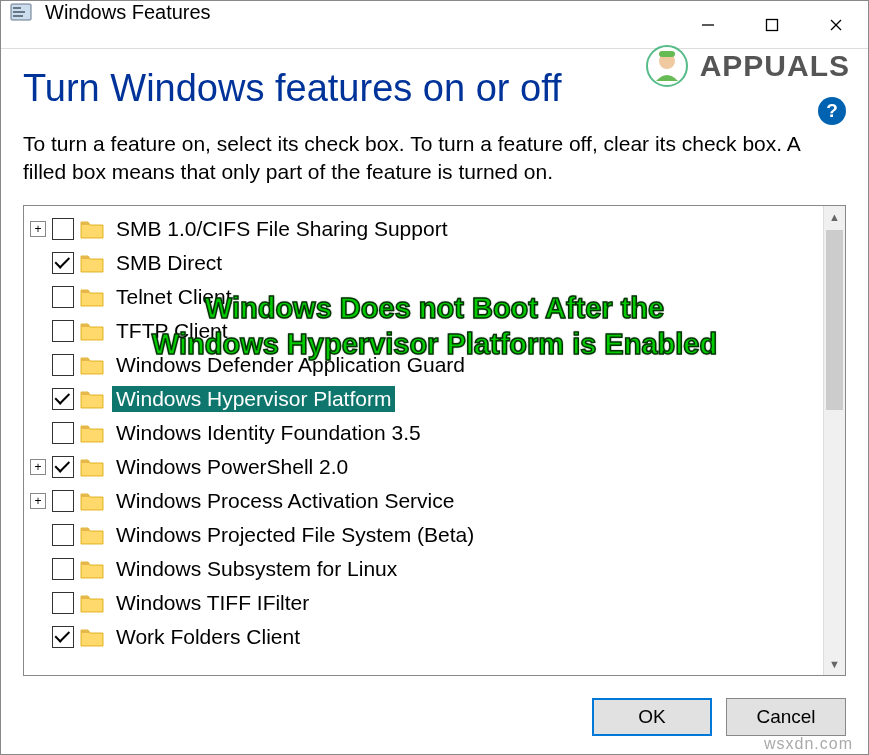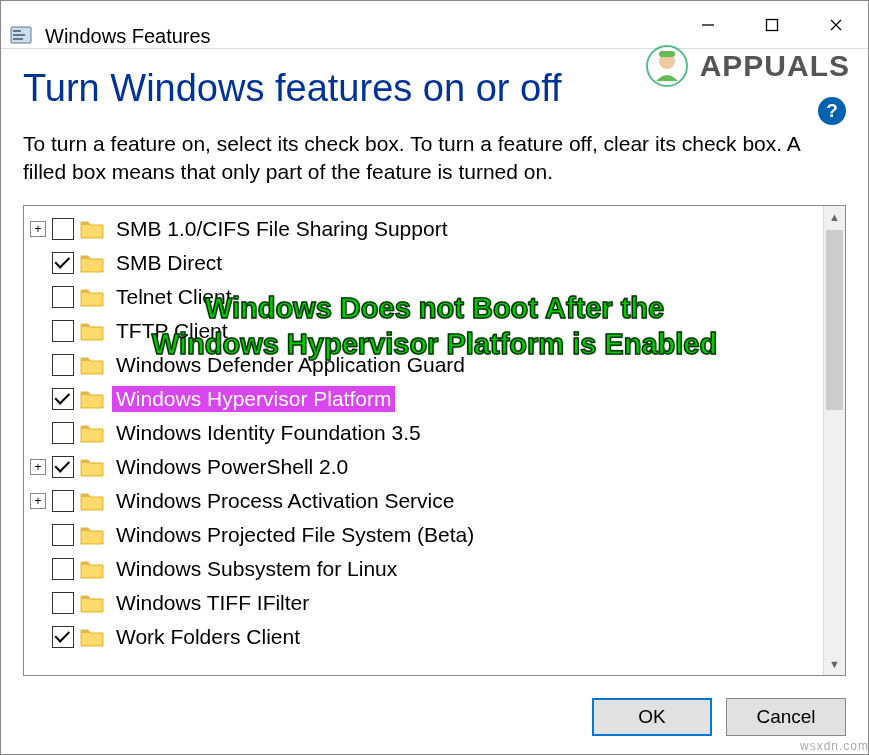--- a/index.html
+++ b/index.html
@@ -14,21 +14,21 @@
     .window {
       width: 869px;
       height: 755px;
       background: #ffffff;
       border: 1px solid #888;
       display: flex;
       flex-direction: column;
     }
     .titlebar {
       display: flex;
-      align-items: flex-end;
+      align-items: flex-start;
       height: 48px;
       padding-left: 8px;
       border-bottom: 1px solid #ddd;
       background: #ffffff;
     }
     .titlebar-icon {
       width: 24px; height: 24px;
       margin-right: 12px;
     }
     .titlebar-title {
@@ -177,21 +177,21 @@
     }
     .folder-icon {
       width: 24px; height: 20px;
       margin-right: 8px;
       flex-shrink: 0;
     }
     .tree-label {
       padding: 1px 4px;
     }
     .tree-label.selected {
-      background: #d946ef;
+      background: #0f766e;
       color: #fff;
     }
     .overlay-text {
       position: absolute;
       left: 50%;
       top: 290px;
       transform: translateX(-50%);
       text-align: center;
       font-size: 29px;
       font-weight: bold;
@@ -219,23 +219,23 @@
       cursor: pointer;
       display: flex;
       align-items: center;
       justify-content: center;
     }
     .btn.primary {
       border: 2px solid #0078d7;
     }
     .footer-mark {
       position: absolute;
-      right: 0;
+      right: 16px;
       bottom: 2px;
-      font-size: 12px;
+      font-size: 16px;
       color: #aaa;
       letter-spacing: 1px;
       pointer-events: none;
     }
   </style>
 </head>
 <body>
 
 <div class="window">
 

